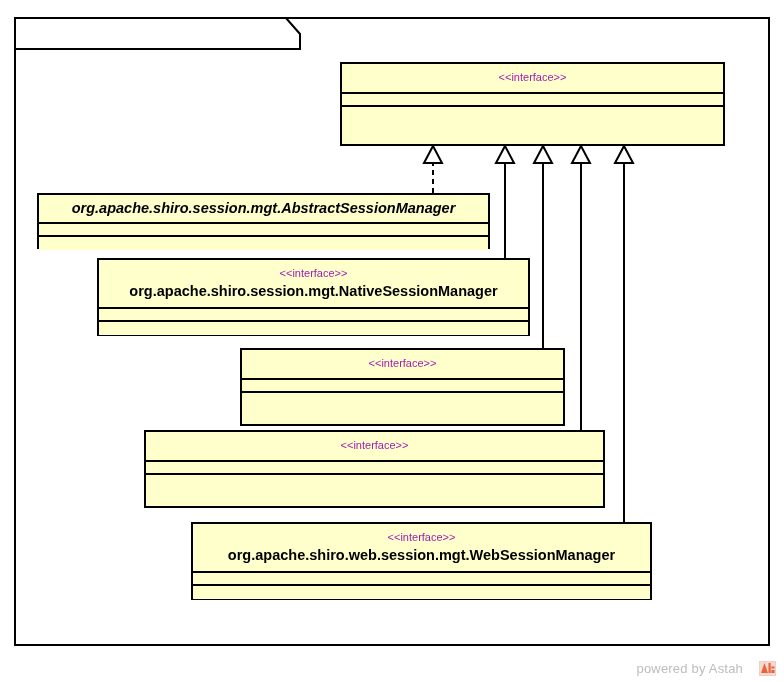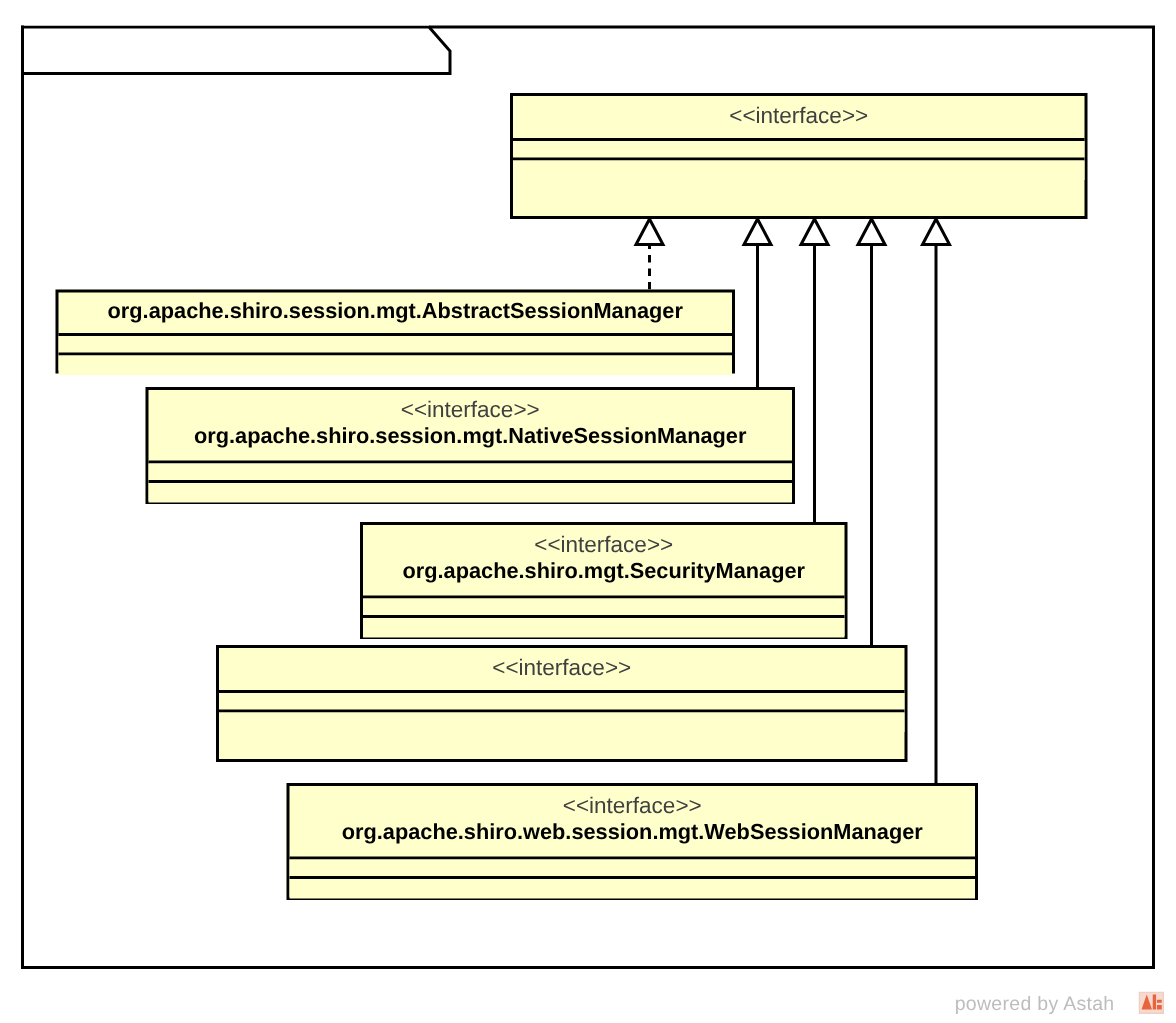--- a/index.html
+++ b/index.html
@@ -92,34 +92,35 @@
     z-index: 2;
   }
   .uml-head {
     box-sizing: border-box;
     padding: 5px 10px 6px 10px;
     text-align: center;
     border-bottom: 2px solid #000000;
   }
   .uml-stereo {
     display: block;
-    font-size: 15px;
-    color: #404040;
+    font-size: 11px;
+    color: #a21caf;
     line-height: 17px;
     font-weight: normal;
   }
   .uml-name {
     display: block;
     font-size: 14.5px;
     color: #000000;
     font-weight: bold;
     line-height: 19px;
     white-space: nowrap;
   }
   .uml-name.abstract {
+    font-style: italic;
   }
   .uml-comp {
     box-sizing: border-box;
     height: 13px;
     border-bottom: 2px solid #000000;
     background: #ffffcc;
   }
   .uml-comp.last {
     border-bottom: none;
     height: 13px;
@@ -211,21 +212,20 @@
       <span class="uml-stereo">&lt;&lt;interface&gt;&gt;</span>
       <span class="uml-name">org.apache.shiro.session.mgt.NativeSessionManager</span>
     </div>
     <div class="uml-comp"></div>
     <div class="uml-comp last"></div>
   </div>
 
   <div class="uml-box" style="left:240px; top:348px; width:325px; height:78px;">
     <div class="uml-head">
       <span class="uml-stereo">&lt;&lt;interface&gt;&gt;</span>
-      <span class="uml-name">org.apache.shiro.mgt.SecurityManager</span>
     </div>
     <div class="uml-comp"></div>
     <div class="uml-comp last"></div>
   </div>
 
   <div class="uml-box" style="left:144px; top:430px; width:461px; height:78px;">
     <div class="uml-head">
       <span class="uml-stereo">&lt;&lt;interface&gt;&gt;</span>
     </div>
     <div class="uml-comp"></div>

